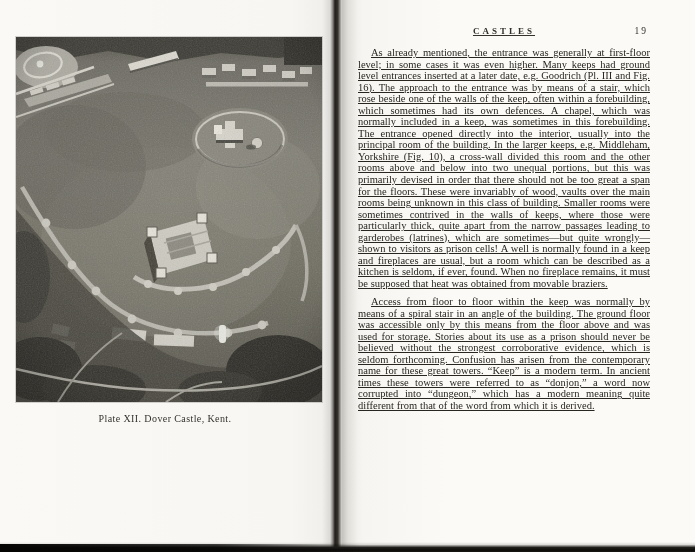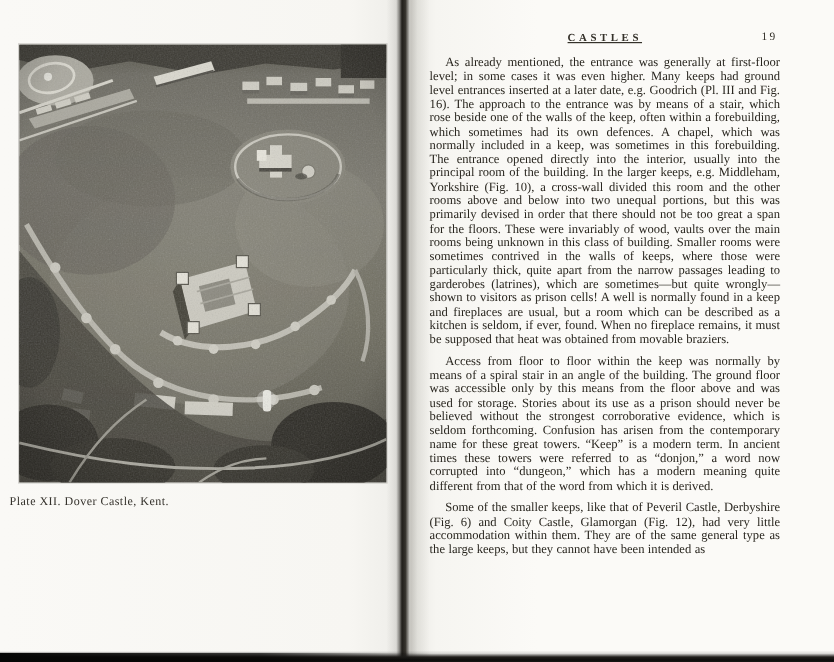--- a/index.html
+++ b/index.html
@@ -6,26 +6,26 @@
   body{width:695px;height:552px;background:#e9e8e4;font-family:"Liberation Serif","DejaVu Serif",serif;}
   .spread{position:relative;width:695px;height:552px;background:#f8f7f3;overflow:hidden;}
   .page-left{position:absolute;left:0;top:0;width:330px;height:552px;background:linear-gradient(to right,#faf9f6 0%,#f7f6f2 88%,#efeeea 100%);}
   .page-right{position:absolute;left:342px;top:0;width:353px;height:552px;background:linear-gradient(to right,#e9e8e3 0%,#f6f5f1 6%,#fbfaf7 30%,#fbfaf7 100%);}
   .gutter{position:absolute;left:322px;top:0;width:36px;height:552px;background:linear-gradient(to right,rgba(40,38,34,0) 0%,rgba(40,38,34,0.10) 22%,rgba(40,38,34,0.55) 30%,#221f1b 36%,#35322c 44%,rgba(120,117,110,0.35) 54%,rgba(150,148,140,0.15) 72%,rgba(150,148,140,0) 100%);}
   .bottom-edge{position:absolute;left:0;bottom:0;width:695px;height:10px;
     background:linear-gradient(to bottom,rgba(0,0,0,0) 0%,rgba(0,0,0,0.12) 25%,#201e1b 55%,#0d0c0a 80%,#191815 100%);}
   .bottom-edge-left{position:absolute;left:0;bottom:0;width:360px;height:8px;background:linear-gradient(to right,#050504 0%,rgba(5,5,4,0.75) 60%,rgba(5,5,4,0) 100%);}
   .photo{position:absolute;left:16px;top:37px;width:306px;height:365px;box-shadow:0 0 0 1px rgba(90,88,82,0.25);}
   .photo svg{display:block;width:100%;height:100%;}
-  .caption{position:absolute;left:8px;top:413px;width:314px;text-align:left;font-size:10px;letter-spacing:0.4px;color:#35322c;}
+  .caption{position:absolute;left:8px;top:413px;width:314px;text-align:center;font-size:10px;letter-spacing:0.4px;color:#35322c;}
   .text-col{position:absolute;left:358px;top:26px;width:292px;color:#29261f;}
   .head-row{position:relative;height:12px;margin-bottom:9px;}
   .head-title{position:absolute;left:0;right:0;text-align:center;font-size:9px;font-weight:bold;letter-spacing:3px;color:#34312a;text-decoration:underline;}
   .page-num{position:absolute;right:2px;top:0;font-size:9.5px;letter-spacing:2px;color:#34312a;}
-  .text-col p{margin:0 0 6.5px 0;font-size:10.5px;line-height:11.55px;text-align:justify;text-indent:13px;word-spacing:0.2px;}
+  .text-col p{margin:0 0 6.5px 0;font-size:10.5px;line-height:11.55px;text-align:justify;text-indent:13px;word-spacing:0.2px;text-decoration:underline;}
 </style>
 </head>
 <body>
 
 <div class="spread">
 
   <div class="page-left"></div>
   <div class="page-right"></div>
 
   <div class="photo">
@@ -160,19 +160,18 @@
 
   <div class="gutter"></div>
 
   <div class="text-col">
     <div class="head-row">
       <div class="head-title">CASTLES</div>
       <div class="page-num">19</div>
     </div>
     <p>As already mentioned, the entrance was generally at first-floor level; in some cases it was even higher.  Many keeps had ground level entrances inserted at a later date, e.g. Goodrich (Pl. III and Fig. 16).  The approach to the entrance was by means of a stair, which rose beside one of the walls of the keep, often within a forebuilding, which sometimes had its own defences.  A chapel, which was normally included in a keep, was sometimes in this forebuilding.  The entrance opened directly into the interior, usually into the principal room of the building.  In the larger keeps, e.g. Middleham, Yorkshire (Fig. 10), a cross-wall divided this room and the other rooms above and below into two unequal portions, but this was primarily devised in order that there should not be too great a span for the floors.  These were invariably of wood, vaults over the main rooms being unknown in this class of building.  Smaller rooms were sometimes contrived in the walls of keeps, where those were particularly thick, quite apart from the narrow passages leading to garderobes (latrines), which are sometimes—but quite wrongly—shown to visitors as prison cells!  A well is normally found in a keep and fireplaces are usual, but a room which can be described as a kitchen is seldom, if ever, found.  When no fireplace remains, it must be supposed that heat was obtained from movable braziers.</p>
     <p>Access from floor to floor within the keep was normally by means of a spiral stair in an angle of the building.  The ground floor was accessible only by this means from the floor above and was used for storage.  Stories about its use as a prison should never be believed without the strongest corroborative evidence, which is seldom forthcoming.  Confusion has arisen from the contemporary name for these great towers. “Keep” is a modern term.  In ancient times these towers were referred to as “donjon,” a word now corrupted into “dungeon,” which has a modern meaning quite different from that of the word from which it is derived.</p>
-    <p>Some of the smaller keeps, like that of Peveril Castle, Derbyshire (Fig. 6) and Coity Castle, Glamorgan (Fig. 12), had very little accommodation within them.  They are of the same general type as the large keeps, but they cannot have been intended as</p>
   </div>
 
   <div class="bottom-edge"></div>
   <div class="bottom-edge-left"></div>
 
 </div>
 
 </body></html>

